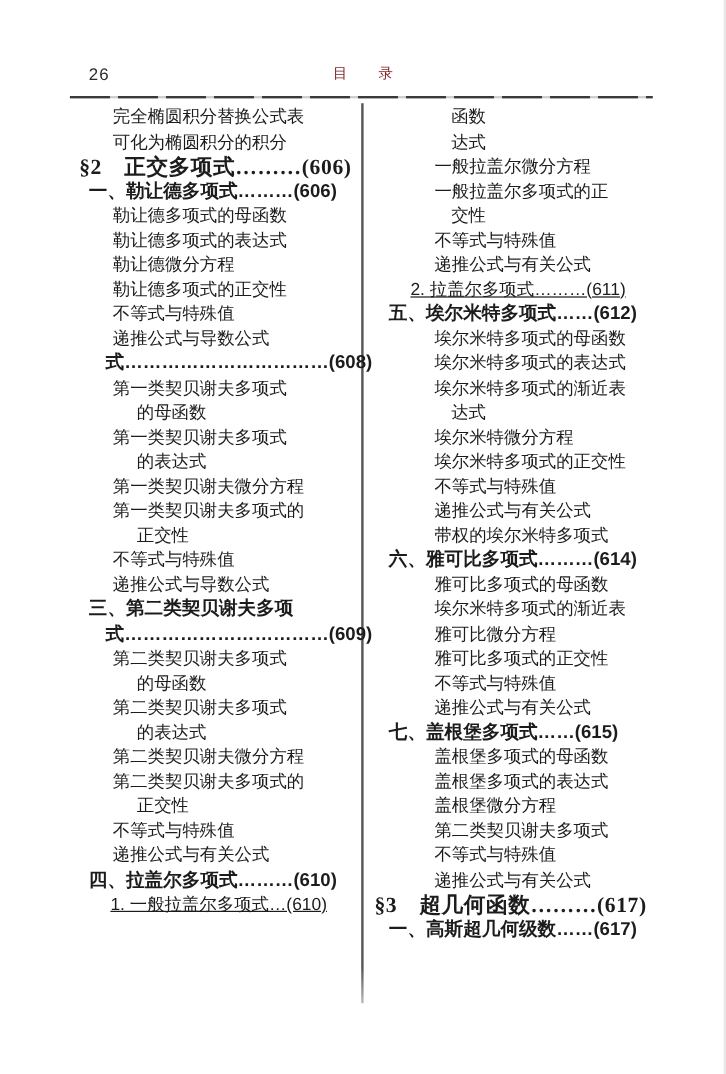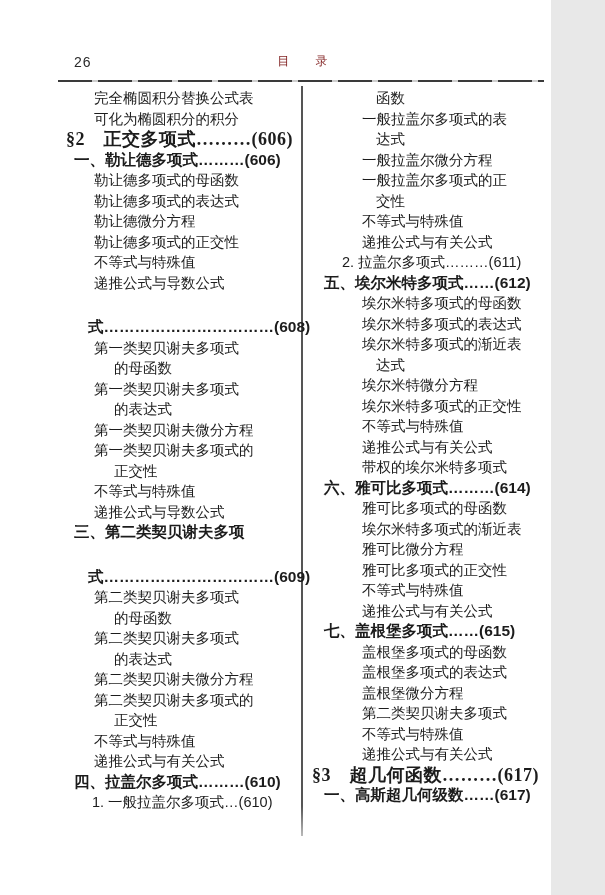--- a/index.html
+++ b/index.html
@@ -1,18 +1,18 @@
 <!DOCTYPE html>
 <html><head>
 <meta charset="utf-8">
 <style>
   html,body{margin:0;padding:0;background:#e8e8e8;}
   .page{
     position:relative;
-    width:551px;height:895px;
+    width:603px;height:895px;
     background:#ffffff;
     overflow:hidden;
     font-family:"Liberation Sans","DejaVu Sans",sans-serif;
     color:#1c1c1c;
   }
   .pagenum{
     position:absolute;left:74px;top:54px;
     font-size:14px;letter-spacing:1px;color:#2a2a2a;
   }
   .head-title{
@@ -35,22 +35,22 @@
     line-height:20.5px;height:20.5px;
     font-size:14.5px;white-space:nowrap;
     color:#1c1c1c;
   }
   .s-section{font-size:18px;font-weight:bold;letter-spacing:.5px;}
   .s-heading{font-size:15.5px;font-weight:bold;}
   .s-body{font-size:14.5px;}
   
   .i-section{padding-left:0;font-family:Liberation Serif, serif;}
   .i-heading{padding-left:8px;}
-  .i-cont{padding-left:22px;margin-top:24px;}
-  .i-num{padding-left:26px;}
+  .i-cont{padding-left:22px;}
+  .i-num{padding-left:26px;text-decoration:underline;}
   .i-body{padding-left:28px;}
   .i-deep{padding-left:48px;}
   
   .col-right .i-heading{padding-left:12px;}
   .col-right .i-num{padding-left:30px;}
   .col-right .i-body{padding-left:50px;}
   .col-right .i-deep{padding-left:64px;}
 </style>
 </head>
 <body>
@@ -90,21 +90,20 @@
       <div class="line s-body i-body">第二类契贝谢夫微分方程</div>
       <div class="line s-body i-body">第二类契贝谢夫多项式的</div>
       <div class="line s-body i-deep">正交性</div>
       <div class="line s-body i-body">不等式与特殊值</div>
       <div class="line s-body i-body">递推公式与有关公式</div>
       <div class="line s-heading i-heading">四、拉盖尔多项式………(610)</div>
       <div class="line s-body i-num">1. 一般拉盖尔多项式…(610)</div>
     </div>
   <div class="col col-right">
       <div class="line s-body i-deep">函数</div>
-      <div class="line s-body i-body">一般拉盖尔多项式的表</div>
       <div class="line s-body i-deep">达式</div>
       <div class="line s-body i-body">一般拉盖尔微分方程</div>
       <div class="line s-body i-body">一般拉盖尔多项式的正</div>
       <div class="line s-body i-deep">交性</div>
       <div class="line s-body i-body">不等式与特殊值</div>
       <div class="line s-body i-body">递推公式与有关公式</div>
       <div class="line s-body i-num">2. 拉盖尔多项式………(611)</div>
       <div class="line s-heading i-heading">五、埃尔米特多项式……(612)</div>
       <div class="line s-body i-body">埃尔米特多项式的母函数</div>
       <div class="line s-body i-body">埃尔米特多项式的表达式</div>

